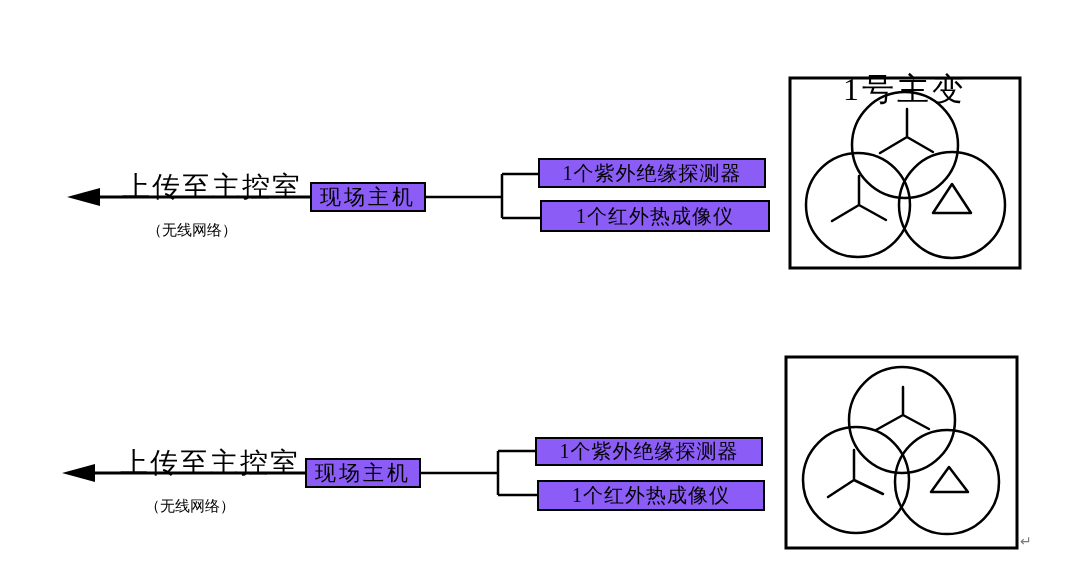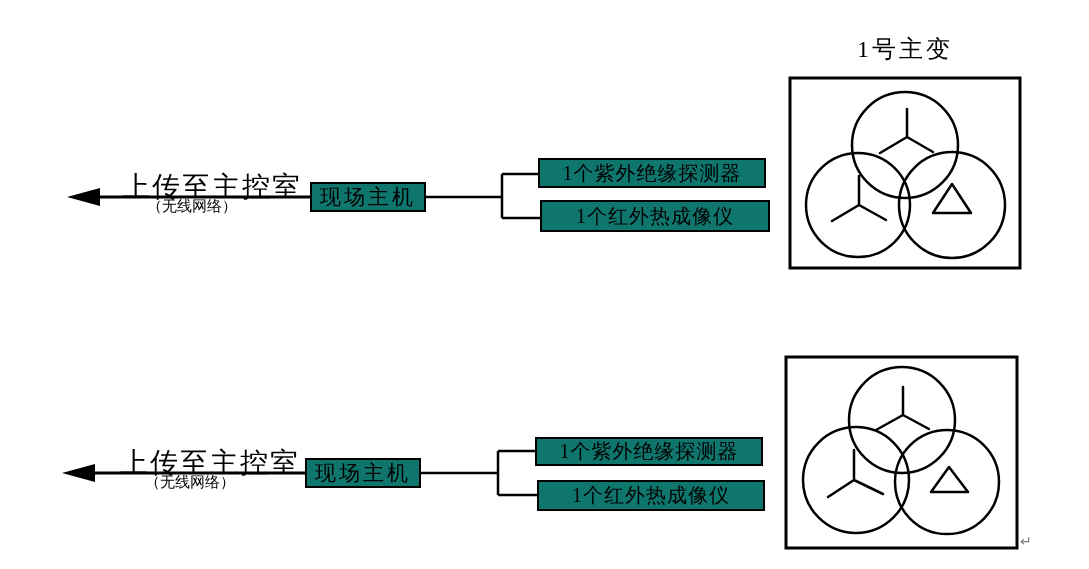--- a/index.html
+++ b/index.html
@@ -17,27 +17,27 @@
     left: 0; top: 0;
     width: 1089px; height: 569px;
   }
   .lbl {
     position: absolute;
     text-align: center;
     white-space: nowrap;
     line-height: 1.1;
   }
   .arrow-label   { width: 140px; font-size: 28px; letter-spacing: 2px; }
-  .arrow-sublbl  { width: 140px; font-size: 15px; letter-spacing: 0px; }
-  .tx-title      { font-size: 24px; letter-spacing: 3px; }
+  .arrow-sublbl  { width: 140px; font-size: 15px; letter-spacing: 0px; margin-top: 24px; }
+  .tx-title      { font-size: 32px; letter-spacing: 3px; margin-top: 36px; }
   .box {
     position: absolute;
     box-sizing: border-box;
     border: 2px solid #000;
-    background: #0f766e;
+    background: #8b5cf6;
     display: flex;
     align-items: center;
     justify-content: center;
     white-space: nowrap;
   }
   .host-box   { width: 116px; height: 30px; font-size: 21px; letter-spacing: 3px; }
   .device-box { font-size: 20px; letter-spacing: 1px; }
   .g1-arrow-label   { left: 122px; top: 172px; }
   .g1-arrow-sublbl  { left: 122px; top: 198px; }
   .g1-host          { left: 310px; top: 182px; }

